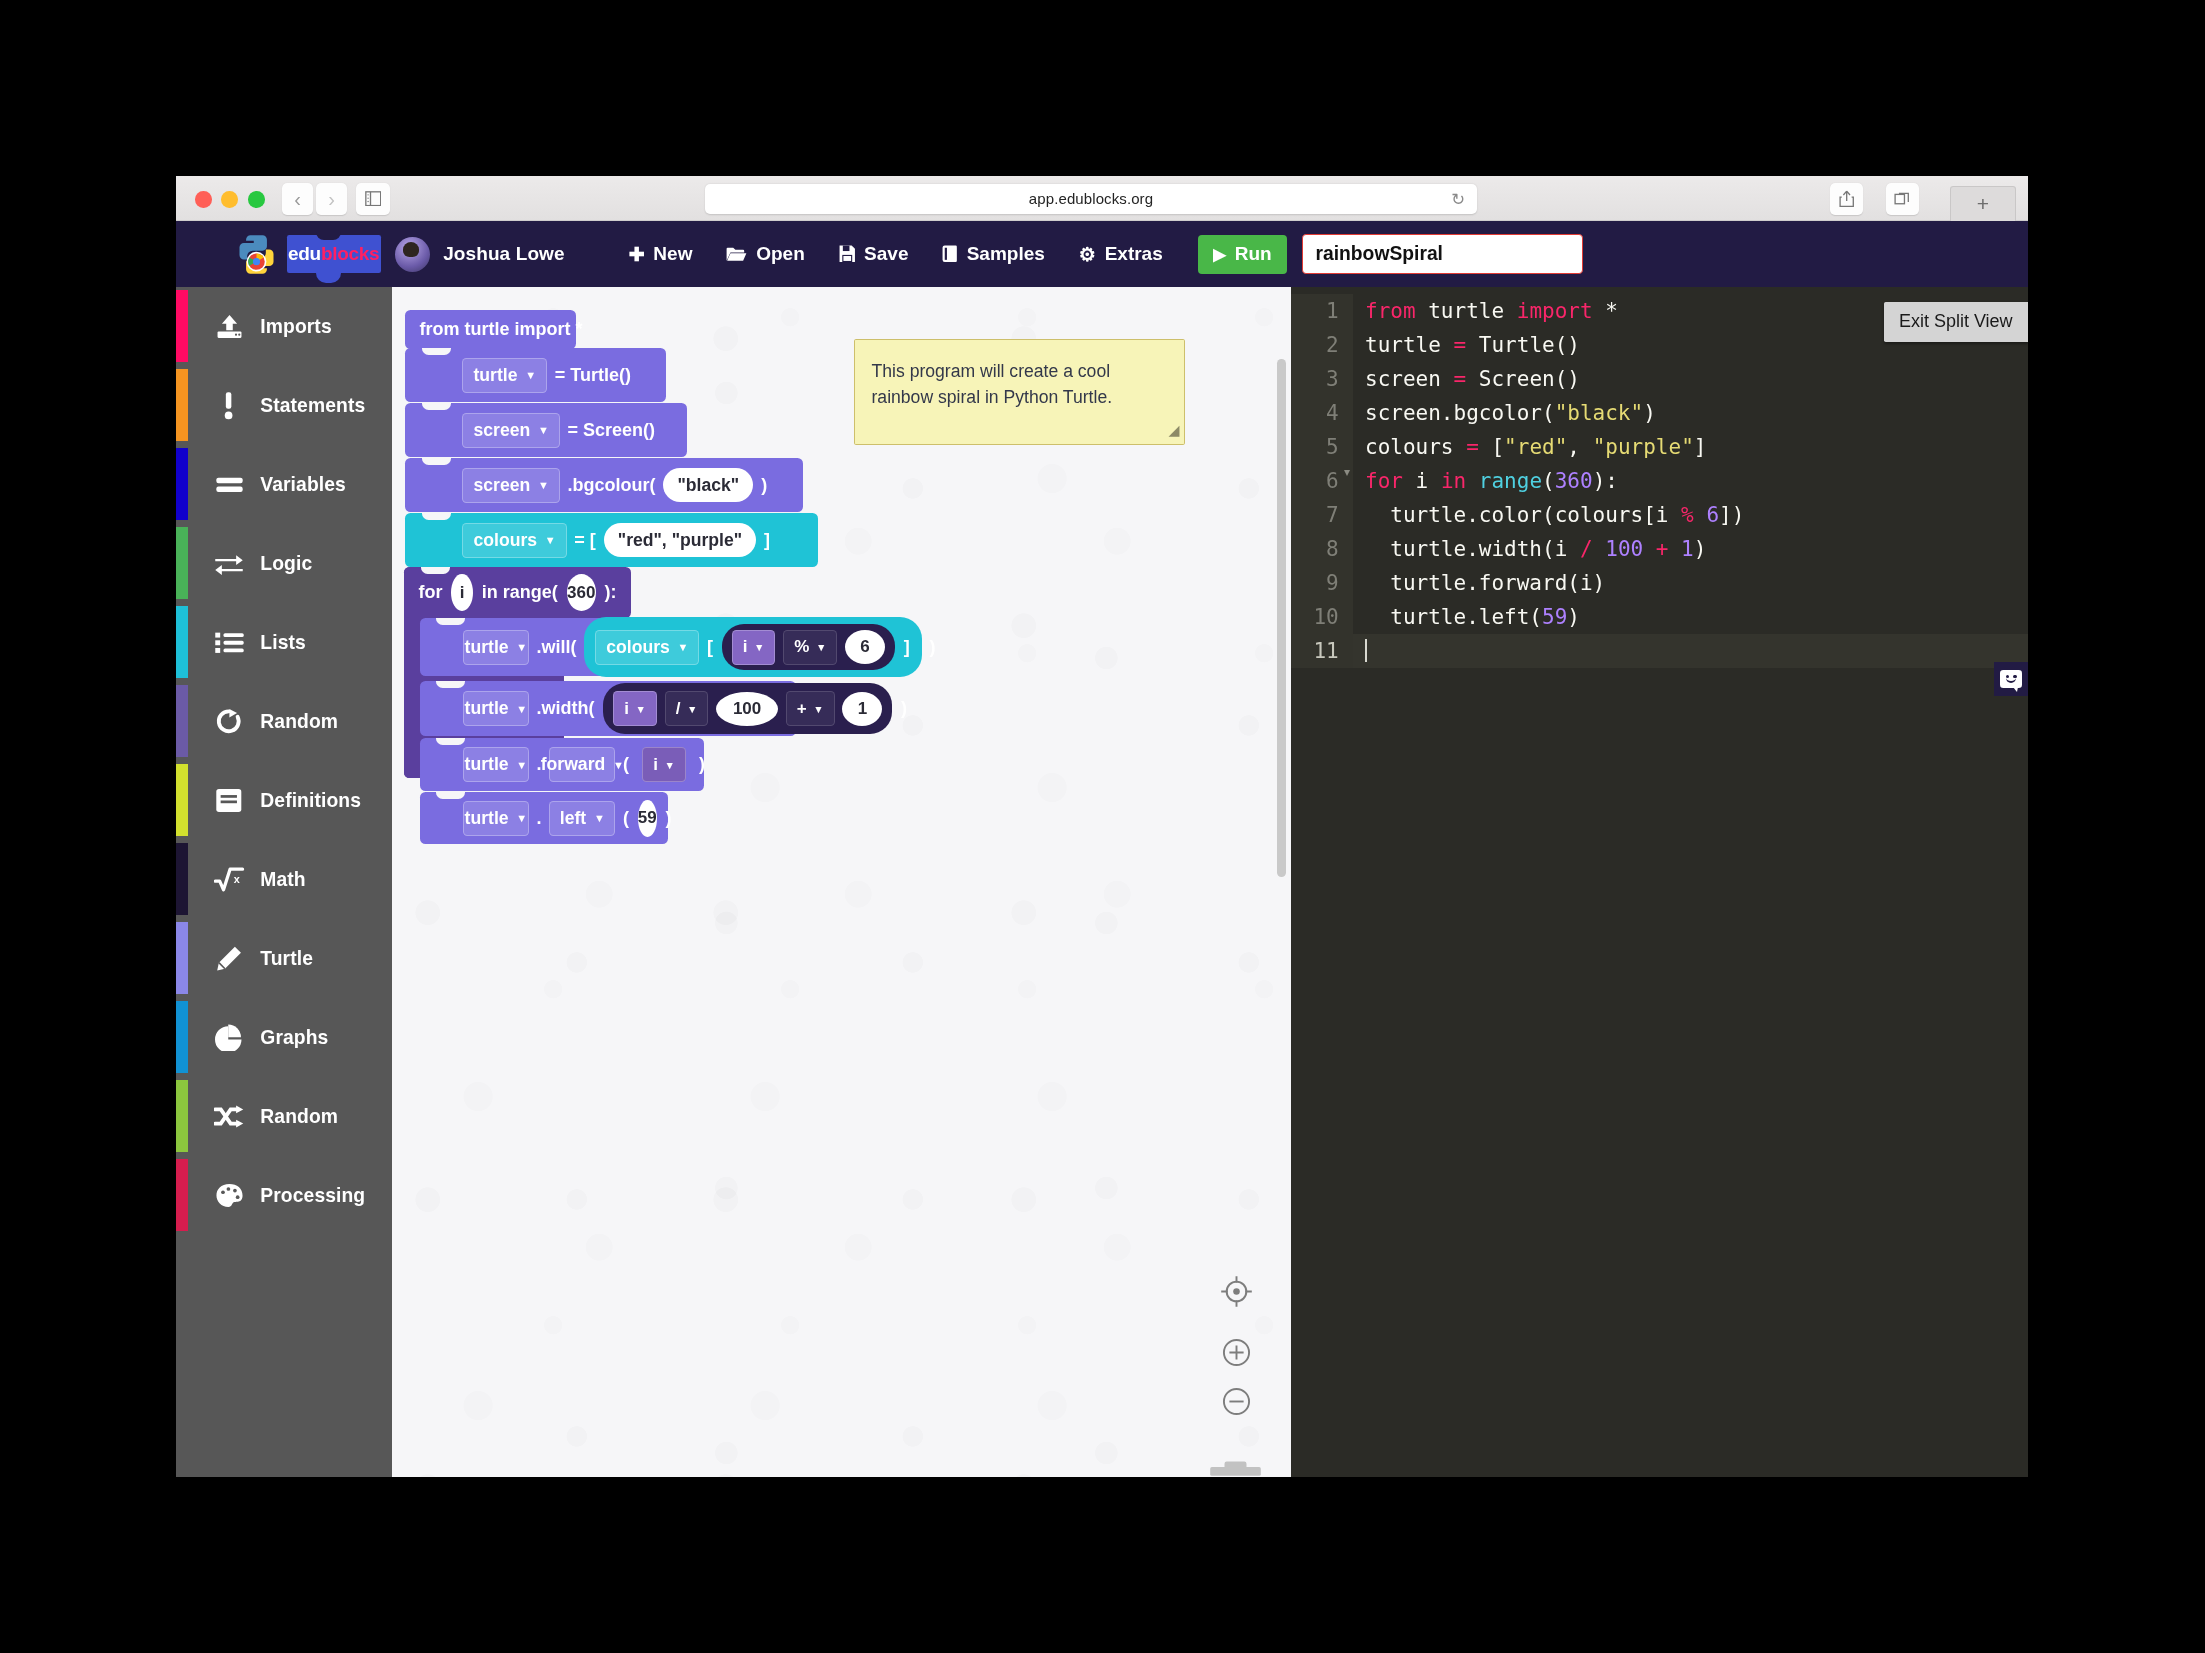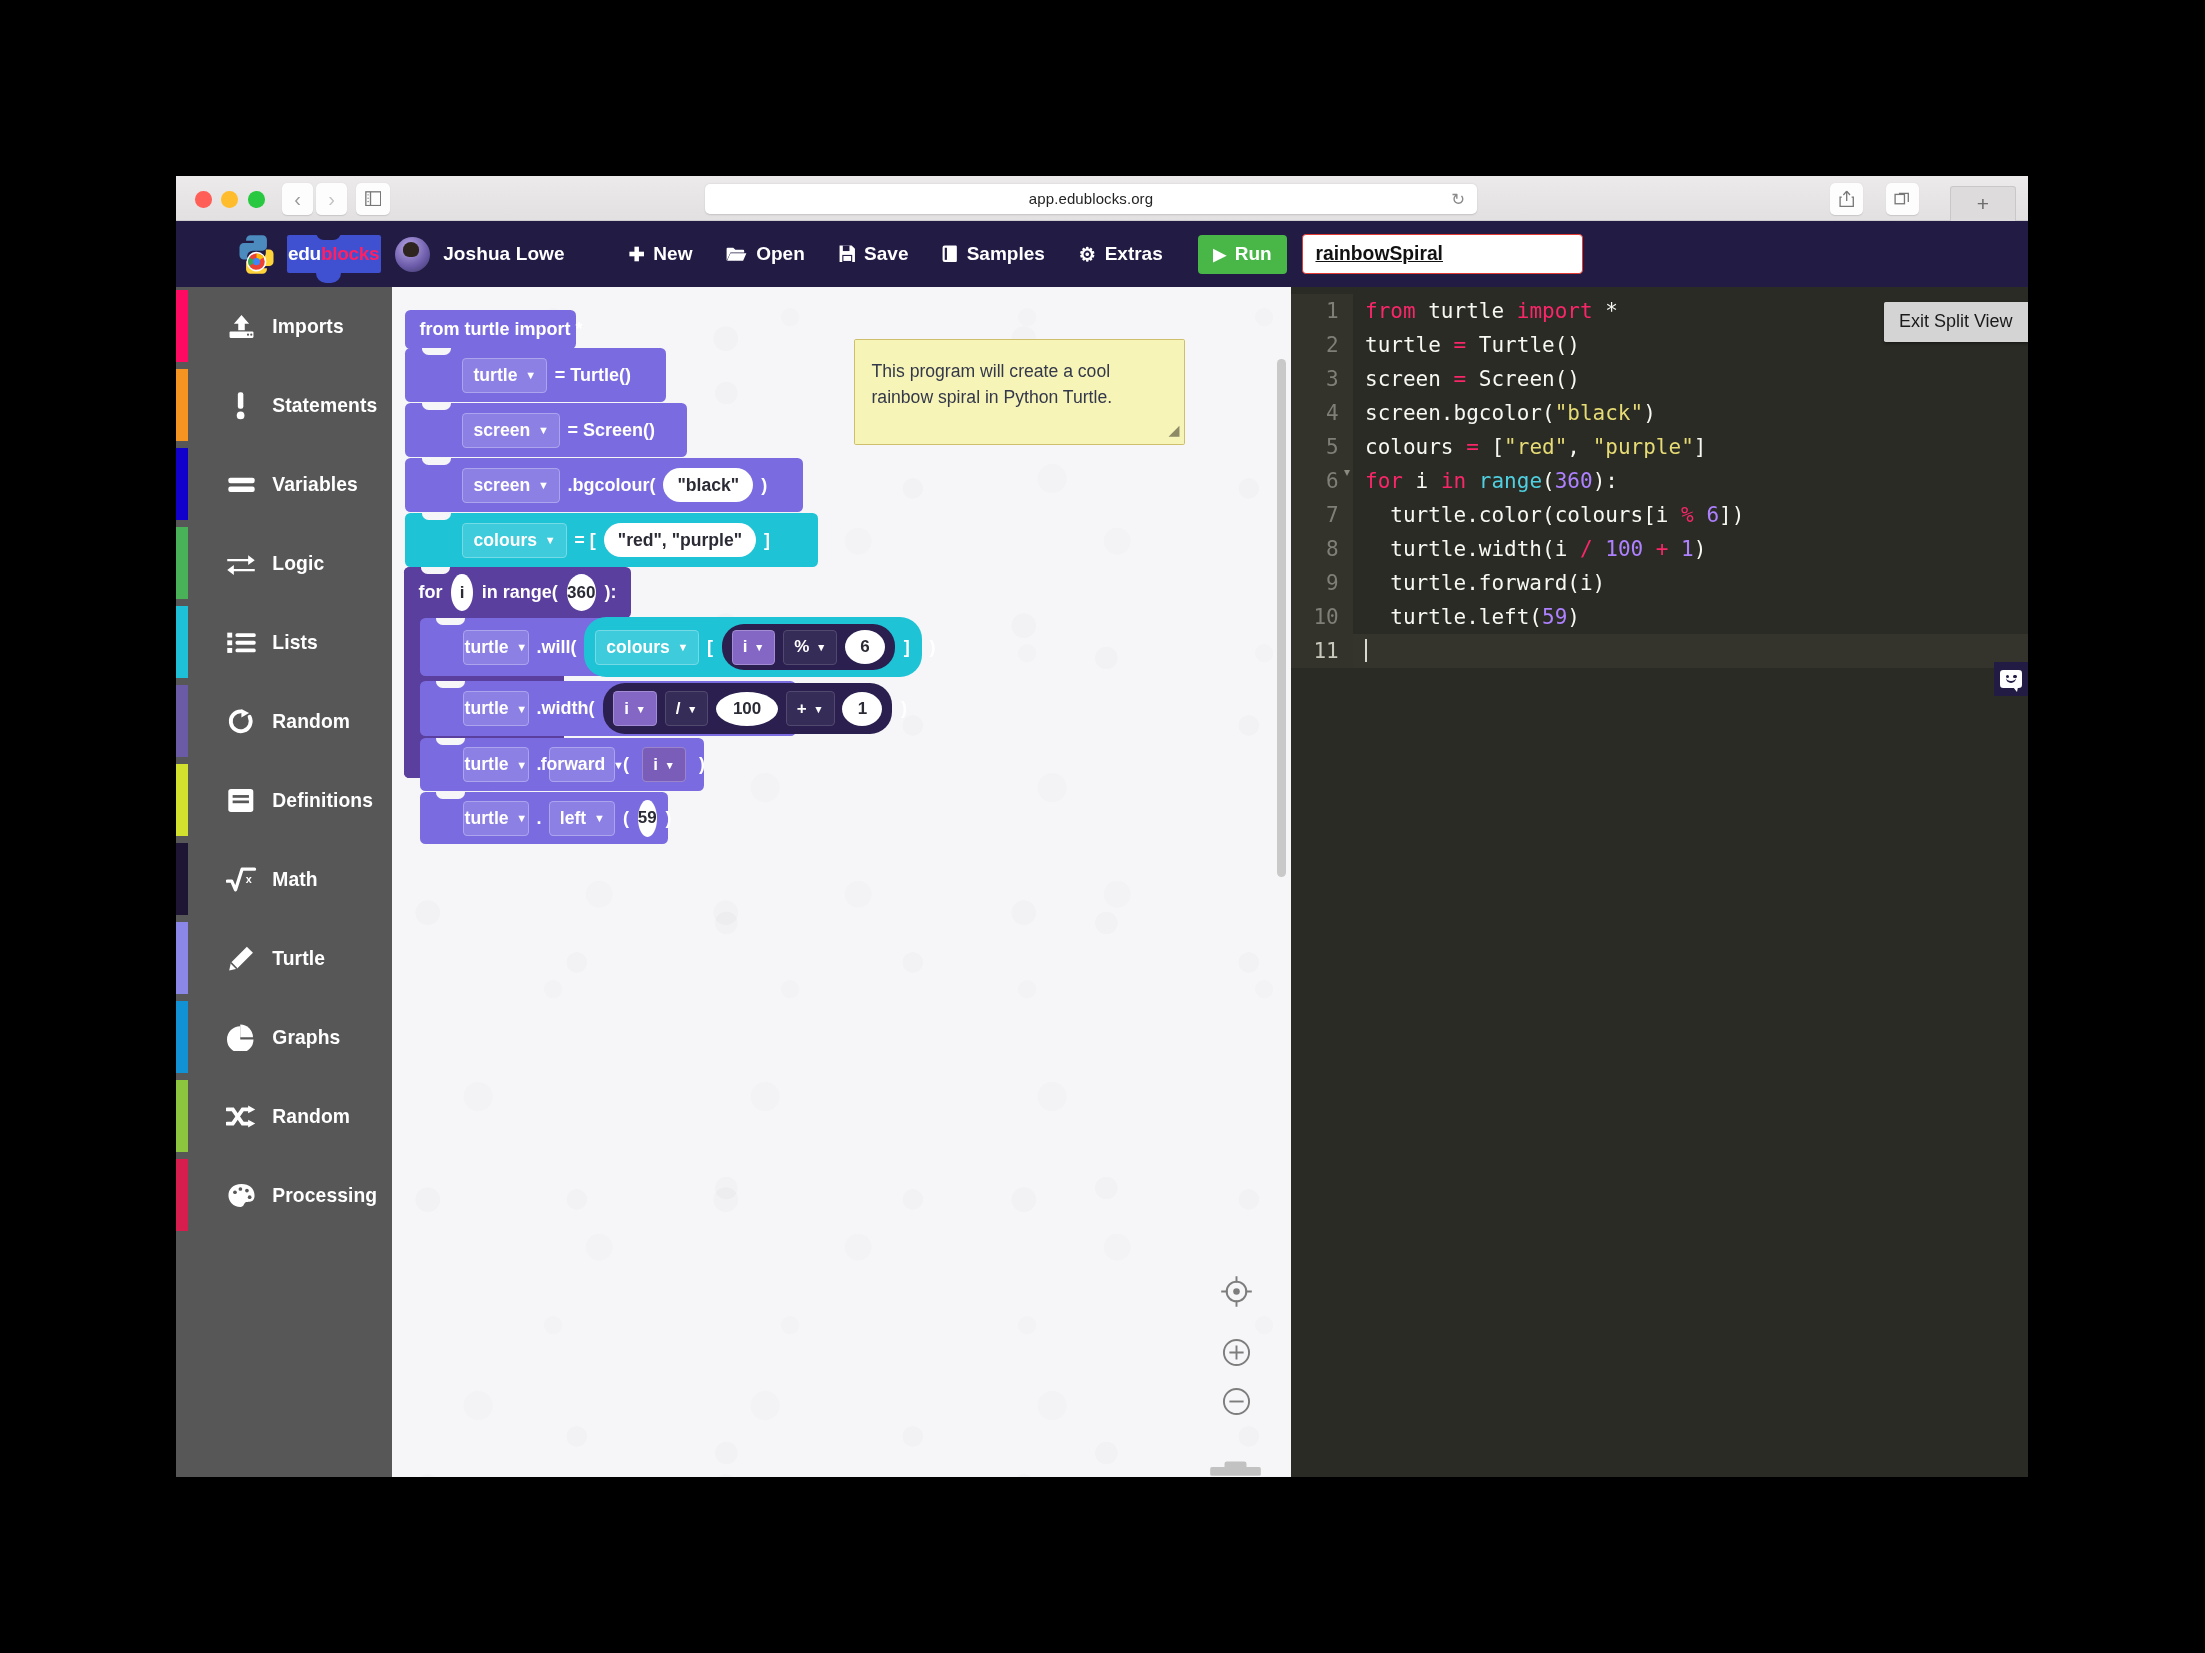--- a/index.html
+++ b/index.html
@@ -155,42 +155,42 @@
   }
   #run-button .play { margin-right: 8.8px; font-size: 16.5px; }
 
   #filename-input {
     width: 281px; height: 40px;
     background: #ffffff;
     border: 1.7px solid #e23b34;
     border-radius: 3.9px;
     display: flex; align-items: center;
     padding-left: 12px;
-    font-size: 19.3px; font-weight: bold; color: #111111; text-decoration: underline;
+    font-size: 19.3px; font-weight: bold; color: #111111;
   }
 
   
   #app-body {
     position: relative;
     height: 1190px;
     display: flex;
   }
 
   
   #sidebar {
     width: 216px;
     background: #575757;
     position: relative;
     flex: none;
   }
   .side-item {
     position: relative;
     height: 79px;
     display: flex; align-items: center;
-    padding-left: 48px;
+    padding-left: 36px;
   }
   .side-stripe {
     position: absolute; left: 0; top: 3.3px;
     width: 12px; height: 72px;
   }
   .side-icon {
     width: 34px; flex: none;
     display: flex; align-items: center; justify-content: center;
     color: #ffffff;
   }

